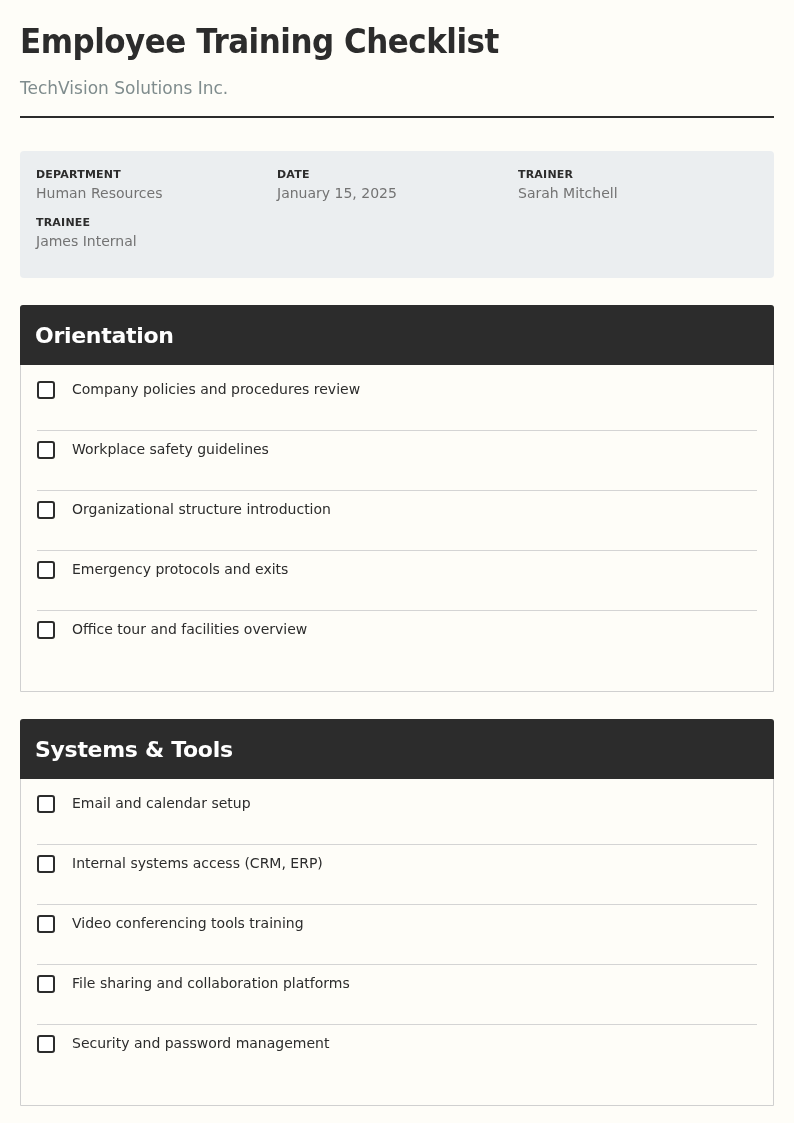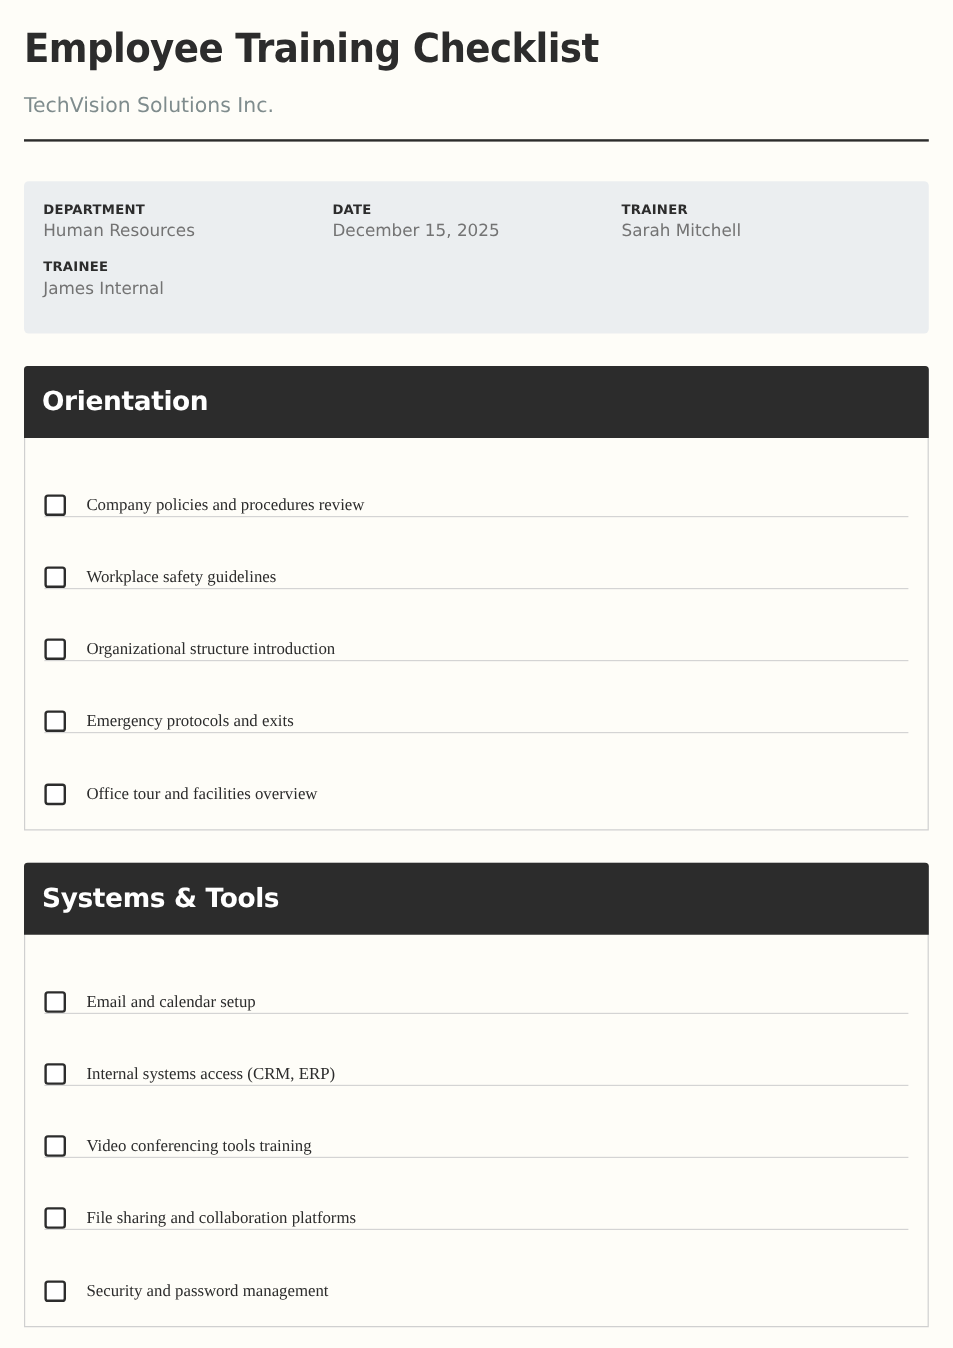--- a/index.html
+++ b/index.html
@@ -77,25 +77,24 @@
       color: #ffffff;
       font-weight: bold;
       font-size: 22px;
       letter-spacing: -0.3px;
     }
     .section-body {
       padding: 6px 16px 20px 16px;
     }
     .item {
       display: flex;
-      align-items: flex-end;
+      align-items: flex-start;
       height: 60px;
       border-bottom: 1px solid #d4d4d4;
       padding-top: 10px;
-      font-family: Liberation Serif, serif;
     }
     .item:last-child { border-bottom: none; }
     .checkbox {
       width: 18px;
       height: 18px;
       border: 2px solid #2c2c2c;
       border-radius: 3px;
       background: #ffffff;
       flex: 0 0 auto;
       cursor: pointer;
@@ -115,21 +114,21 @@
   <div class="rule"></div>
 </div>
 
 <div class="info-box">
   <div class="info-field">
     <div class="info-label">Department</div>
     <div class="info-value">Human Resources</div>
   </div>
   <div class="info-field">
     <div class="info-label">Date</div>
-    <div class="info-value">December 15, 2025</div>
+    <div class="info-value">January 15, 2025</div>
   </div>
   <div class="info-field">
     <div class="info-label">Trainer</div>
     <div class="info-value">Sarah Mitchell</div>
   </div>
   <div class="info-field">
     <div class="info-label">Trainee</div>
     <div class="info-value">James Internal</div>
   </div>
 </div>

